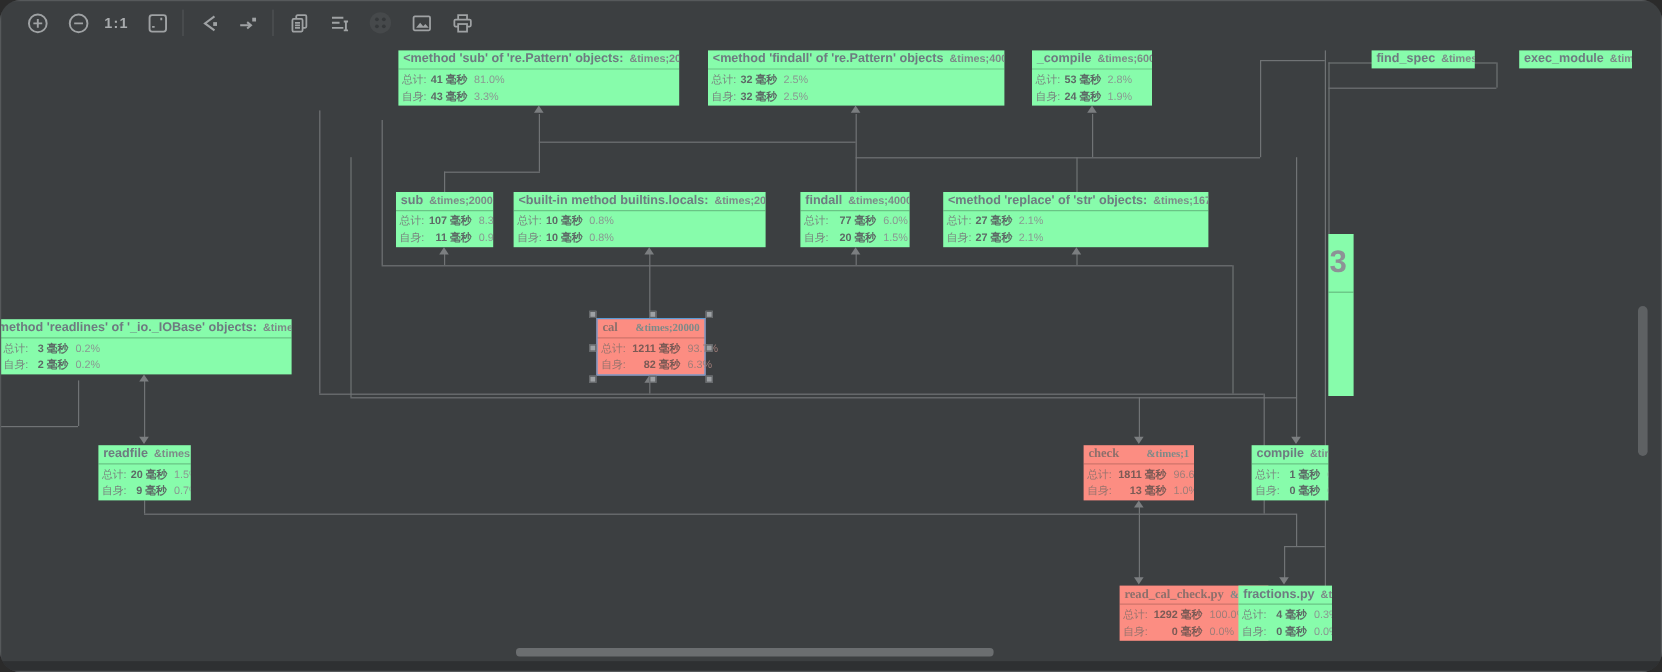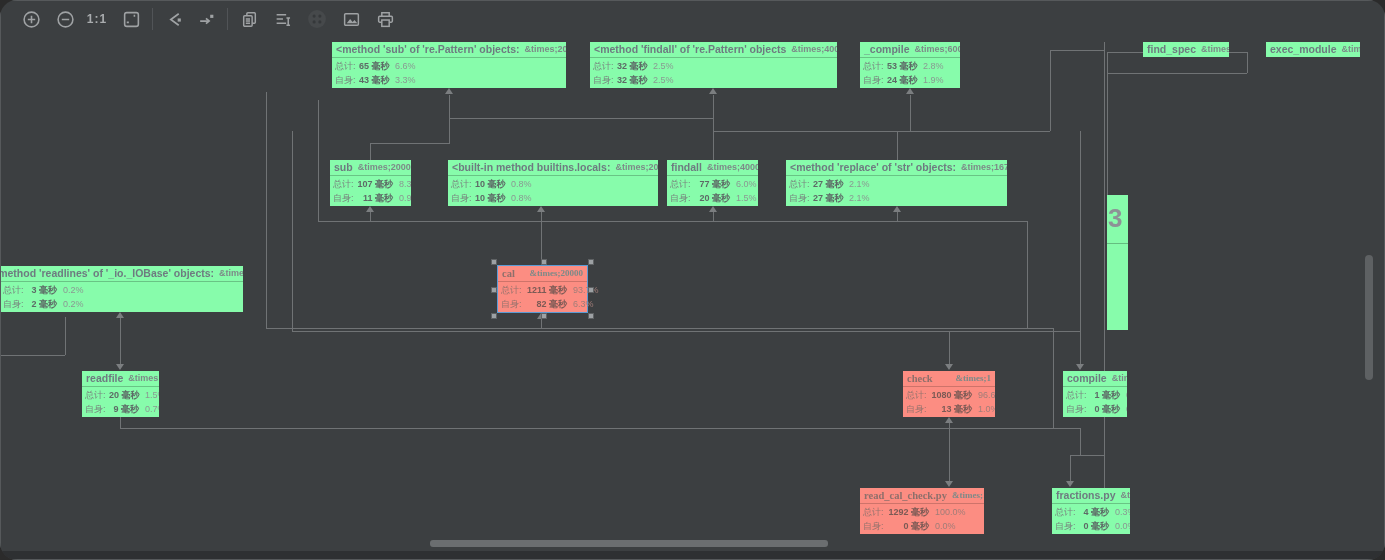--- a/index.html
+++ b/index.html
@@ -41,21 +41,21 @@
   .row{height:14px;line-height:14px;display:flex;align-items:center;padding:0 3px;white-space:nowrap;margin-top:0.5px;}
   .row .lab{width:24px;flex:none;color:#78857f;}
   .row .val{width:42px;flex:none;text-align:right;font-weight:bold;color:#5d6a66;}
   .row .pct{flex:none;margin-left:6px;color:#8a9992;}
   .node.red .ttl{color:#8e6f6b;}
   .node.red .row .lab{color:#96736d;}
   .node.red .row .val{color:#7b5a55;}
   .node.red .row .pct{color:#a07d78;}
   .vw30 .val{width:30px;}
   .vw36 .val{width:36px;}
-  .clipped{border-right:none;margin-left:20px;}
+  .clipped{border-right:none;}
   
   .node.sel{overflow:visible;border:1px solid var(--selection-blue,#5a9bd5);z-index:20;}
   .hdl{position:absolute;width:4px;height:4px;background:#9da1a4;border:1px solid #5f6264;z-index:21;}
   
   .bignode{position:absolute;background:var(--node-green,#87fcab);z-index:9;overflow:hidden;}
   .bignode .bigtxt{display:block;font-size:26px;font-weight:bold;color:#8d9296;line-height:30px;padding-left:1px;}
   .bignode .bigdiv{position:absolute;left:0;right:0;top:48px;height:1px;background:rgba(0,0,0,0.25);}
   
   .vscroll{position:absolute;left:1365px;top:255px;width:8px;height:125px;background:#5e6163;border-radius:4px;z-index:55;}
   .hscroll{position:absolute;left:430px;top:540px;width:398px;height:7px;background:#6b6e70;border-radius:3px;z-index:55;}
@@ -196,22 +196,22 @@
   <i class="ar dn" style="left:945px;top:481px"></i>
   <i class="ar dn" style="left:1066px;top:481px"></i>
 
   <div class="node green vw30" style="left:332px;top:42px;width:234px;height:46px">
     <div class="ttl">
         <span class="nm">&lt;method 'sub' of 're.Pattern' objects:</span>
         <span class="cnt">&amp;times;20000</span>
       </div>
     <div class="row">
         <span class="lab">总计:</span>
-        <span class="val">65 毫秒</span>
-        <span class="pct">6.6%</span>
+        <span class="val">41 毫秒</span>
+        <span class="pct">81.0%</span>
       </div>
     <div class="row">
         <span class="lab">自身:</span>
         <span class="val">43 毫秒</span>
         <span class="pct">3.3%</span>
       </div>
   </div>
 
   <div class="node green vw30" style="left:590px;top:42px;width:247px;height:46px">
     <div class="ttl">
@@ -271,21 +271,21 @@
         <span class="val">107 毫秒</span>
         <span class="pct">8.3%</span>
       </div>
     <div class="row">
         <span class="lab">自身:</span>
         <span class="val">11 毫秒</span>
         <span class="pct">0.9%</span>
       </div>
   </div>
 
-  <div class="node green vw30" style="left:448px;top:160px;width:210px;height:46px">
+  <div class="node green vw30" style="left:428px;top:160px;width:210px;height:46px">
     <div class="ttl">
         <span class="nm">&lt;built-in method builtins.locals:</span>
         <span class="cnt">&amp;times;20003</span>
       </div>
     <div class="row">
         <span class="lab">总计:</span>
         <span class="val">10 毫秒</span>
         <span class="pct">0.8%</span>
       </div>
     <div class="row">
@@ -388,21 +388,21 @@
       </div>
   </div>
 
   <div class="node red" style="left:903px;top:371px;width:92px;height:46px">
     <div class="ttl">
         <span class="nm">check</span>
         <span class="cnt">&amp;times;1</span>
       </div>
     <div class="row">
         <span class="lab">总计:</span>
-        <span class="val">1080 毫秒</span>
+        <span class="val">1811 毫秒</span>
         <span class="pct">96.6%</span>
       </div>
     <div class="row">
         <span class="lab">自身:</span>
         <span class="val">13 毫秒</span>
         <span class="pct">1.0%</span>
       </div>
   </div>
 
   <div class="node green vw30 clipped" style="left:1043px;top:371px;width:64px;height:46px">
@@ -415,21 +415,21 @@
         <span class="val">1 毫秒</span>
         <span class="pct">0.1%</span>
       </div>
     <div class="row">
         <span class="lab">自身:</span>
         <span class="val">0 毫秒</span>
         <span class="pct">0.0%</span>
       </div>
   </div>
 
-  <div class="node red" style="left:860px;top:488px;width:124px;height:46px">
+  <div class="node red" style="left:933px;top:488px;width:124px;height:46px">
     <div class="ttl">
         <span class="nm">read_cal_check.py</span>
         <span class="cnt">&amp;times;1</span>
       </div>
     <div class="row">
         <span class="lab">总计:</span>
         <span class="val">1292 毫秒</span>
         <span class="pct">100.0%</span>
       </div>
     <div class="row">

